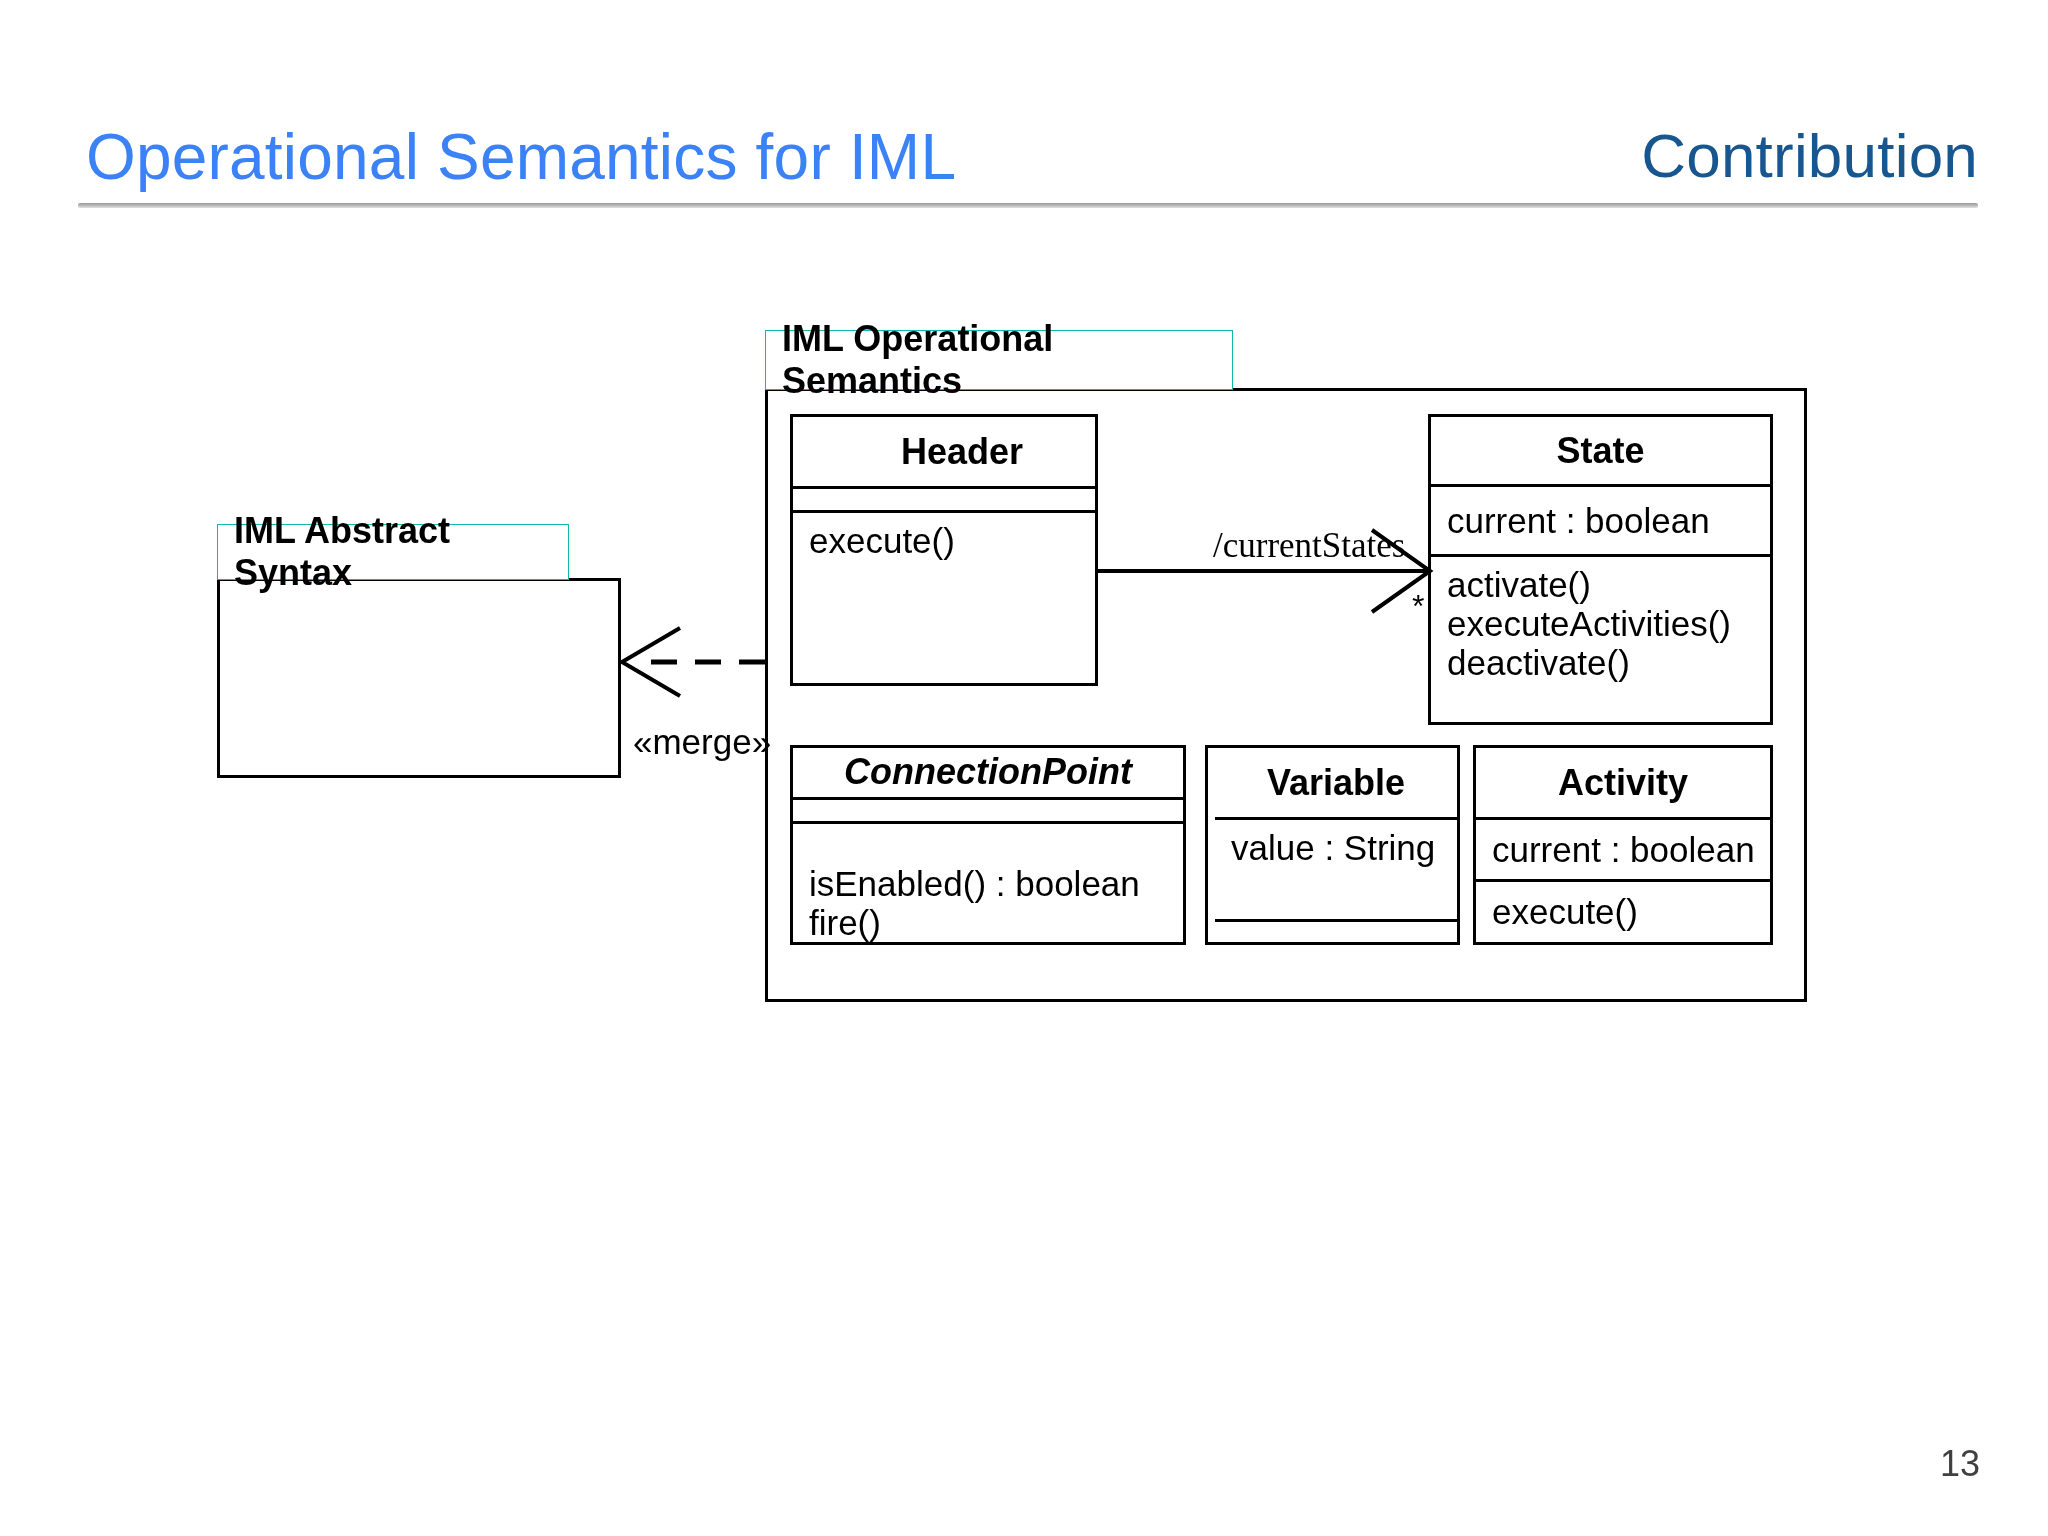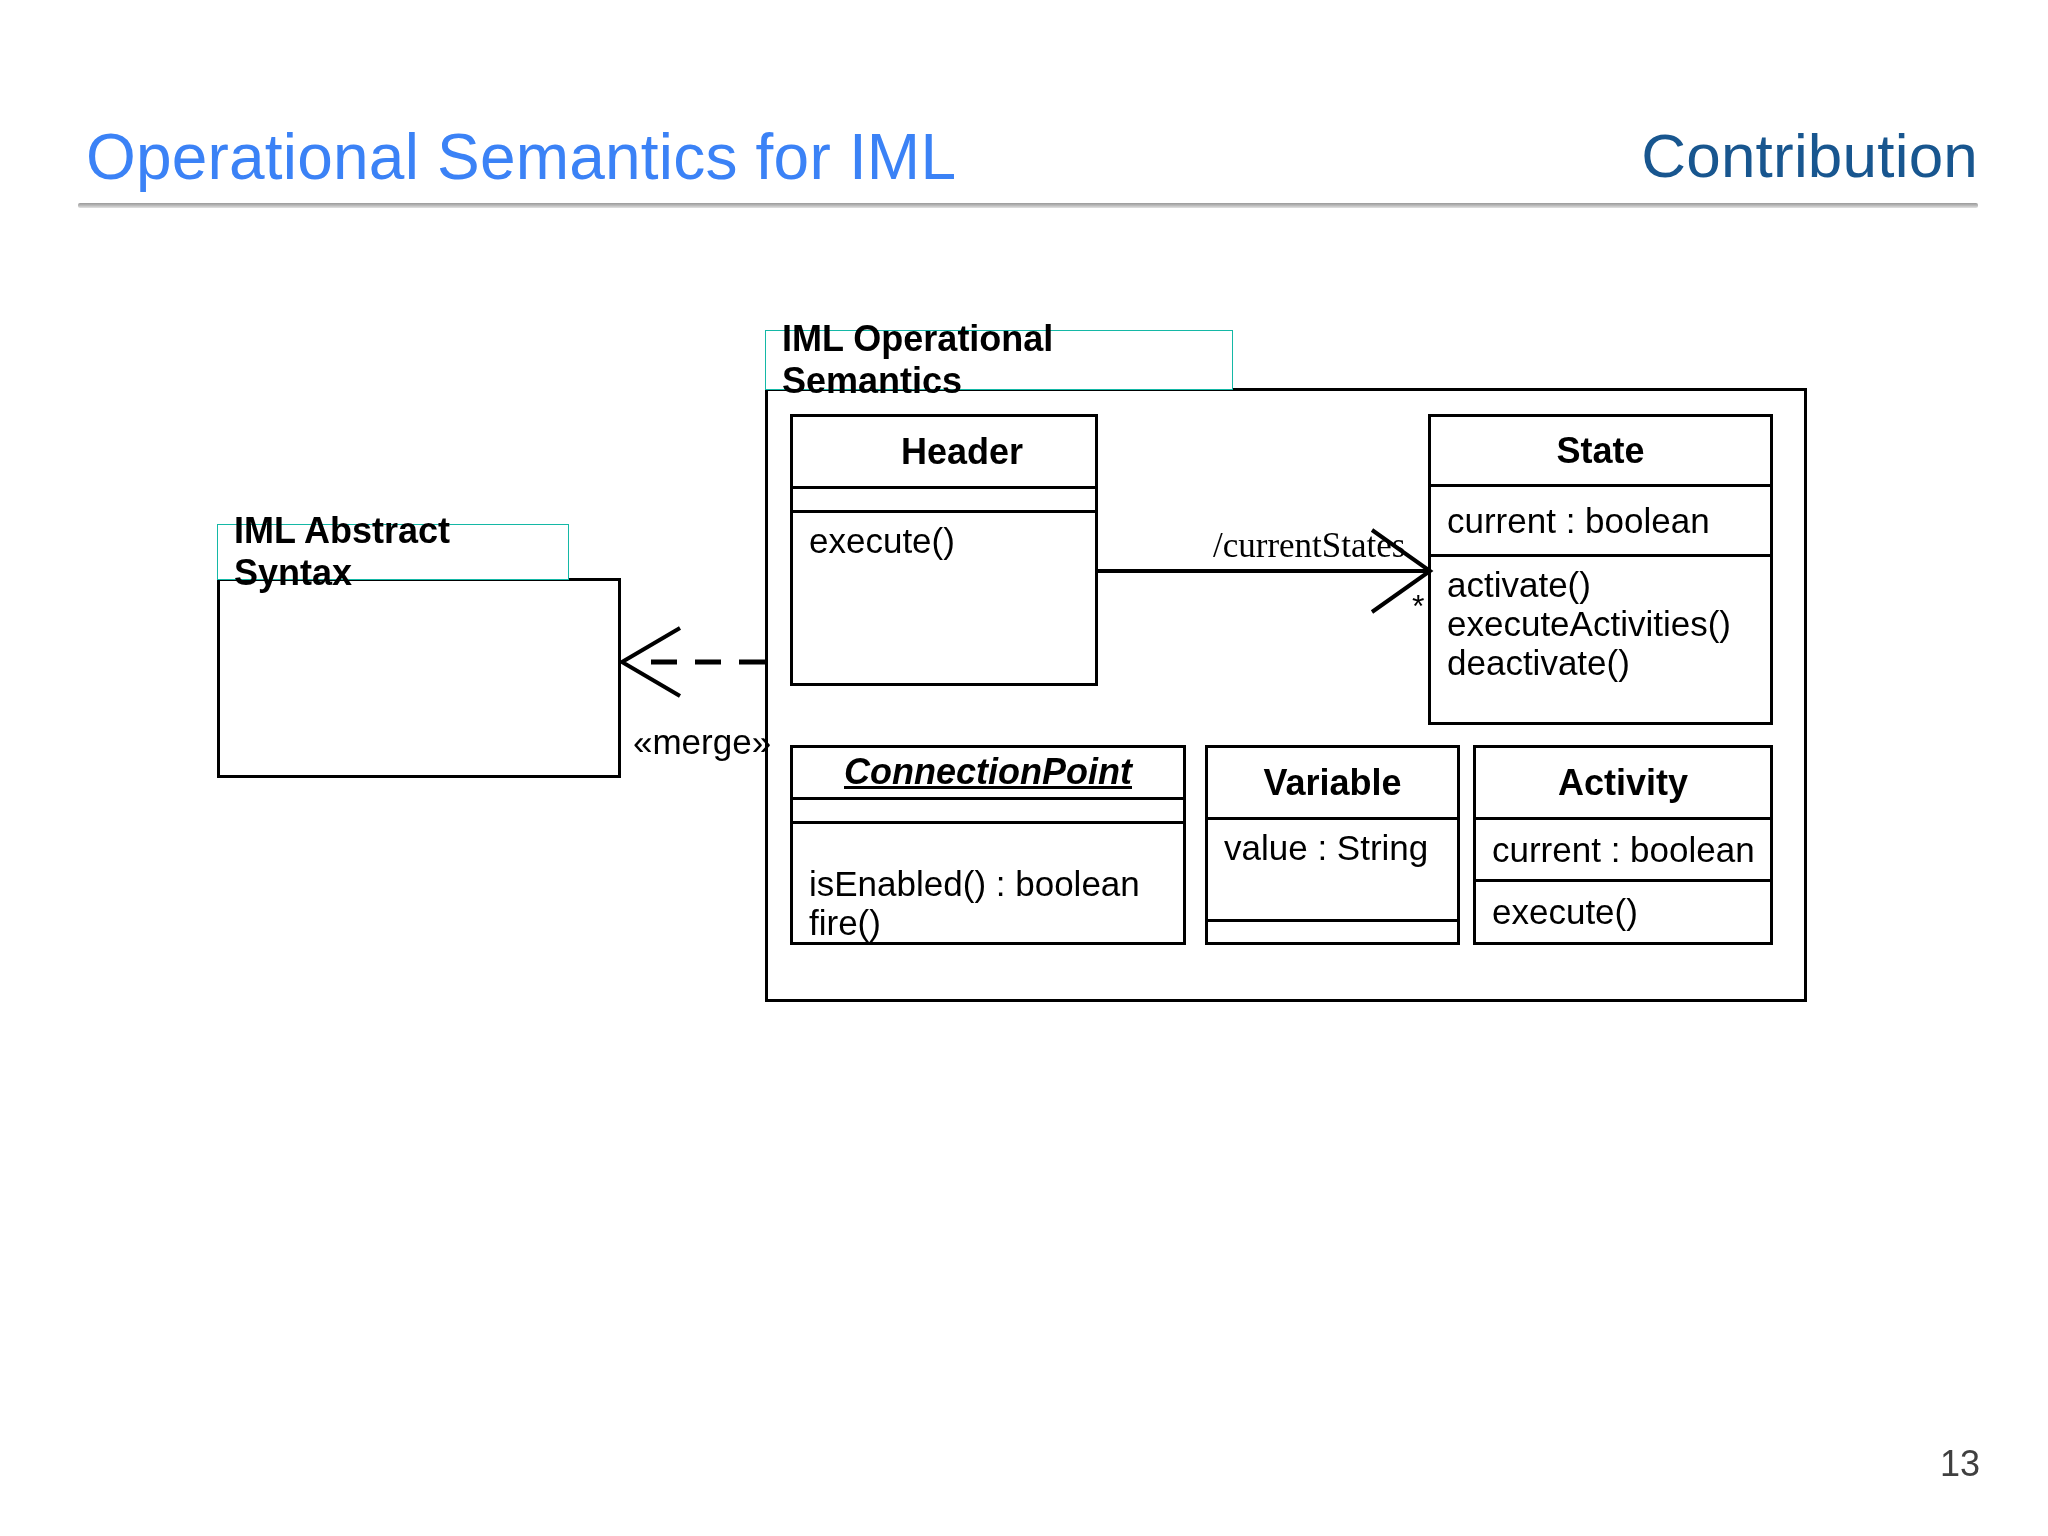--- a/index.html
+++ b/index.html
@@ -159,29 +159,29 @@
       <div class="row">current : boolean</div>
     </div>
     <div class="cls-compartment" style="flex:1;">
       <div class="row">activate()</div>
       <div class="row">executeActivities()</div>
       <div class="row">deactivate()</div>
     </div>
   </div>
 
   <div class="uml-class" style="left:790px; top:745px; width:396px; height:200px;">
-    <div class="cls-name abstract" style="height:52px;text-decoration:underline;">ConnectionPoint</div>
+    <div class="cls-name abstract" style="height:52px;">ConnectionPoint</div>
     <div class="cls-compartment bordered empty" style="height:24px;"></div>
     <div class="cls-compartment" style="flex:1;margin-top:32px;">
       <div class="row">isEnabled() : boolean</div>
       <div class="row">fire()</div>
     </div>
   </div>
 
-  <div class="uml-class" style="left:1205px; top:745px; width:255px; height:200px;">
+  <div class="uml-class" style="left:1205px; top:745px; width:255px; height:200px;padding-left:7px;">
     <div class="cls-name" style="height:72px;">Variable</div>
     <div class="cls-compartment bordered" style="flex:1;">
       <div class="row">value : String</div>
     </div>
     <div class="cls-compartment empty" style="height:20px;"></div>
   </div>
 
   <div class="uml-class" style="left:1473px; top:745px; width:300px; height:200px;">
     <div class="cls-name" style="height:72px;">Activity</div>
     <div class="cls-compartment bordered" style="height:62px; display:flex; align-items:center; padding-top:0;">

